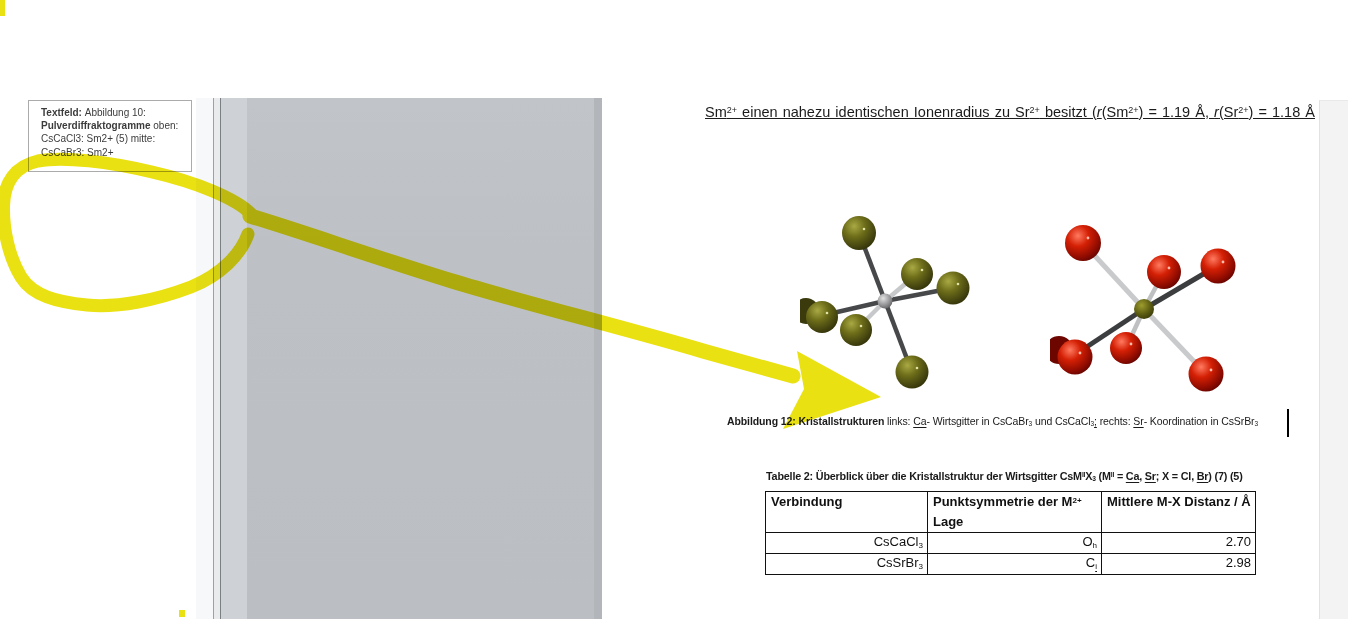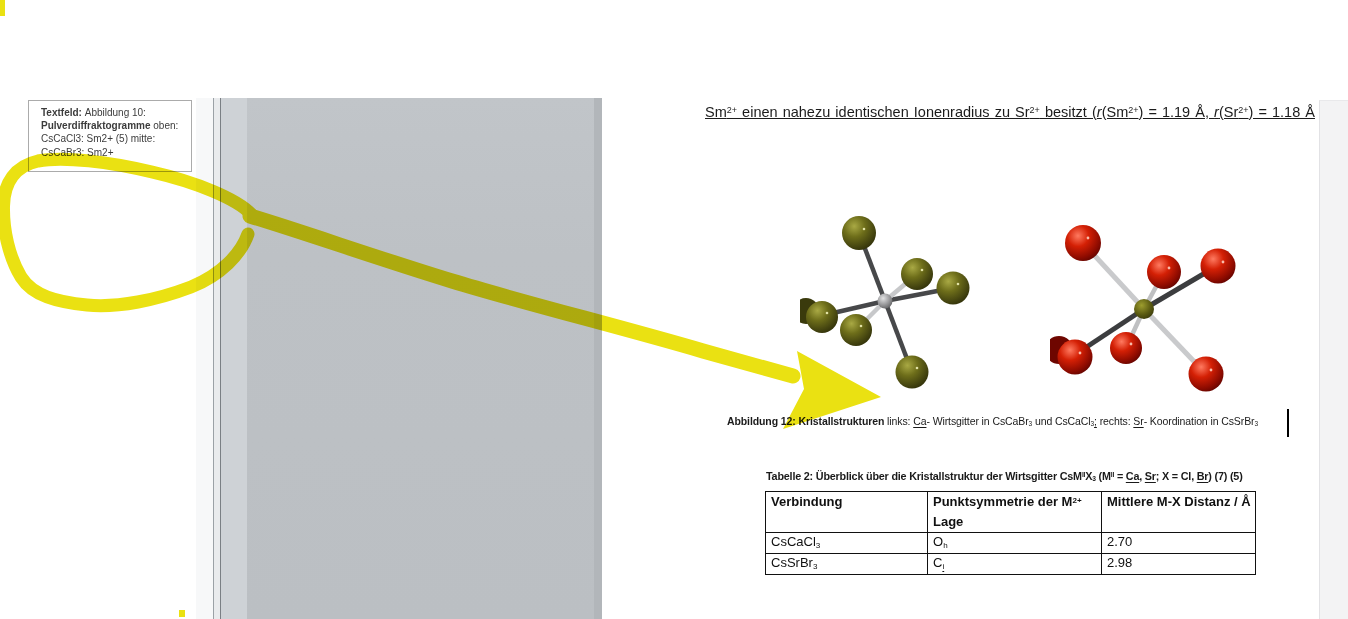--- a/index.html
+++ b/index.html
@@ -47,21 +47,21 @@
       text-decoration-color:#e03220;text-decoration-thickness:1px;text-underline-offset:2px;text-decoration:underline;}
 
   
   .doc-table{position:absolute;left:765px;top:491px;border-collapse:collapse;
              font-size:13px;color:#111;border-radius:28px;}
   .doc-table td{border:1.5px solid #111;padding:1px 4px 1px 5px;vertical-align:top;background:#fff;}
   .doc-table .hdr{font-weight:bold;height:38px;line-height:18px;}
   .doc-table .c1{width:152px;}
   .doc-table .c2{width:164px;}
   .doc-table .c3{width:144px;}
-  .doc-table .datarow td{height:17px;line-height:16px;}
+  .doc-table .datarow td{height:17px;line-height:16px;text-align:right;}
 
   
   .mol-svg{position:absolute;}
   #annotation-layer{position:absolute;left:0;top:0;width:1348px;height:619px;
                     pointer-events:none;mix-blend-mode:multiply;}
 </style>
 </head>
 <body>
 
 <div id="canvas">

